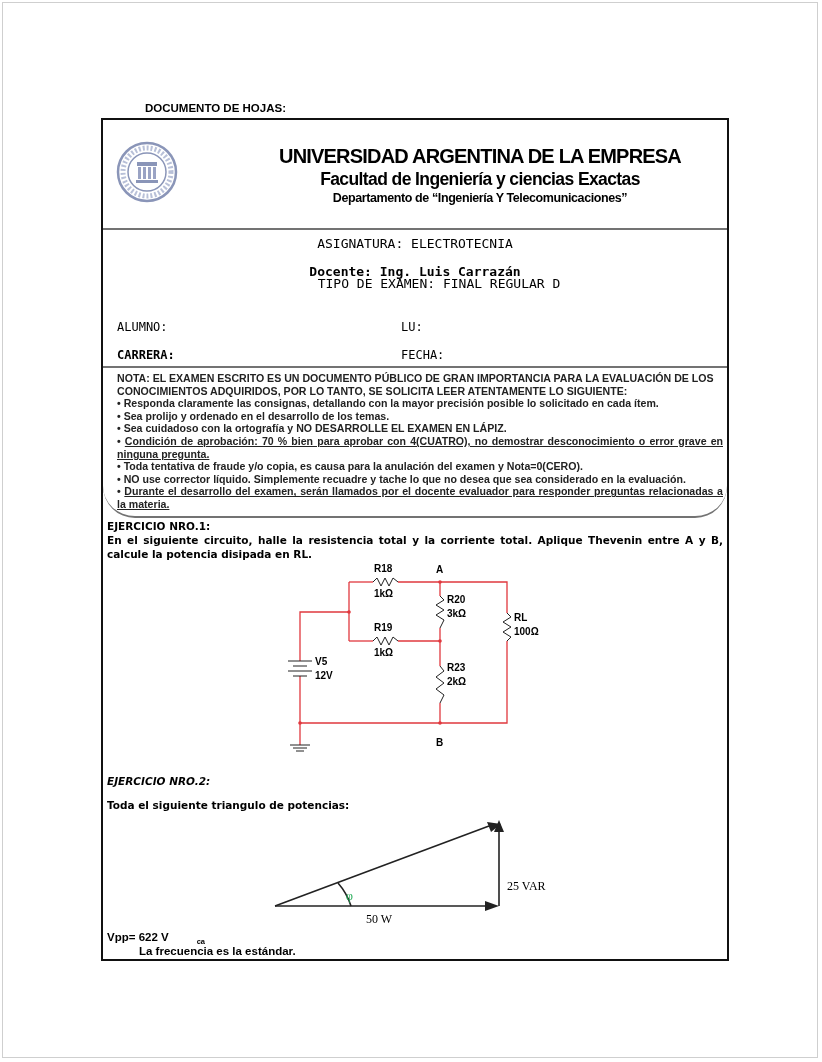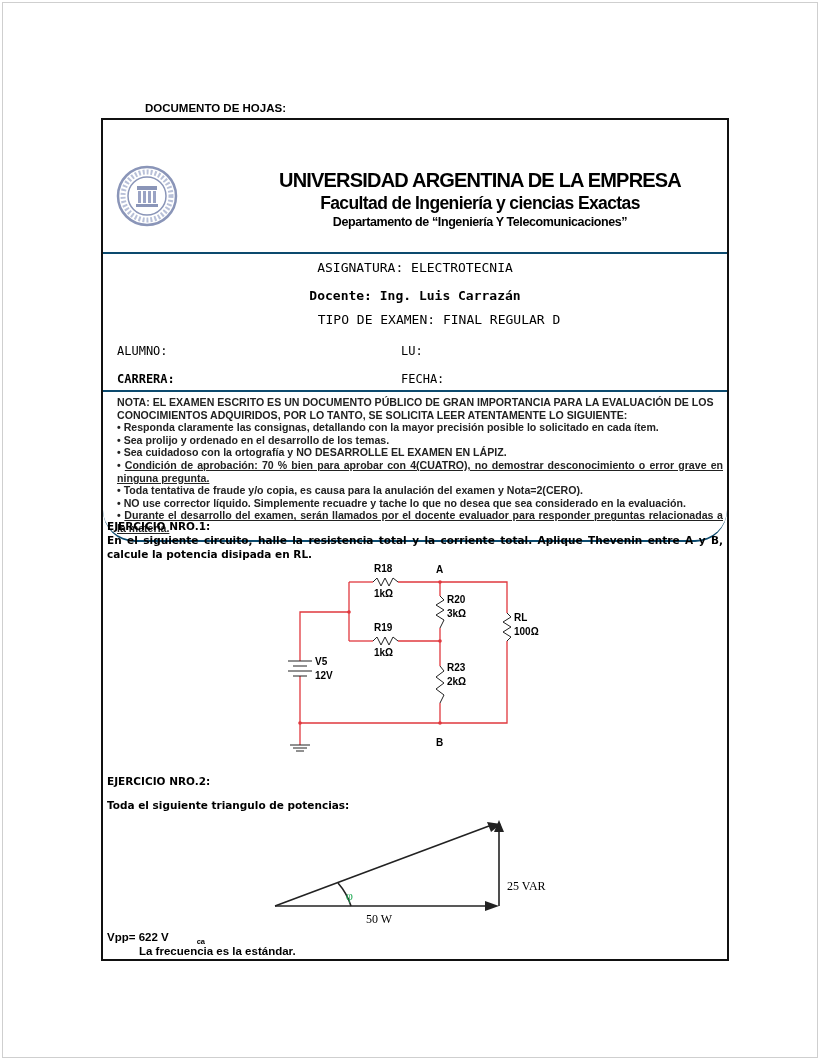--- a/index.html
+++ b/index.html
@@ -1,20 +1,20 @@
 <!DOCTYPE html>
 <html><head>
 <meta charset="utf-8">
 <style>
   html, body { margin:0; padding:0; background:#fff; }
   body { width:822px; height:1062px; position:relative; overflow:hidden; font-family:"Liberation Sans", sans-serif; color:#000; }
   .page-frame { position:absolute; left:2px; top:2px; width:816px; height:1056px; border:1px solid #cfcfcf; box-sizing:border-box; }
   .sheets { position:absolute; left:145px; top:102px; font-size:11.5px; font-weight:bold; }
   .box { position:absolute; left:101px; top:118px; width:628px; height:843px; border:2px solid #111; box-sizing:border-box; }
-  .sec { position:absolute; left:0; right:0; border-bottom:2px solid #0c4a6e;margin-top:24px; }
+  .sec { position:absolute; left:0; right:0; border-bottom:2px solid #737373; }
   .s-head { top:0; height:108px; }
   .s-info { top:110px; height:136px; }
   .s-note { top:248px; height:148px;border-radius:32px; }
   .logo { position:absolute; left:12px; top:20px; width:64px; height:64px; }
   .uni { position:absolute; left:172px; top:24px; width:410px; text-align:center; letter-spacing:-0.8px; }
   .uni .t1 { font-size:20px; font-weight:bold; line-height:24px; }
   .uni .t2 { font-size:17.5px; font-weight:bold; line-height:22px; letter-spacing:-0.6px; }
   .uni .t3 { font-size:12.5px; font-weight:bold; line-height:17px; letter-spacing:-0.4px; }
   .mono { font-family:"DejaVu Sans Mono", monospace; }
   .info-line { position:absolute; left:0; right:0; text-align:center; font-size:13px; }
@@ -55,35 +55,35 @@
     <div class="uni">
       <div class="t1">UNIVERSIDAD ARGENTINA DE LA EMPRESA</div>
       <div class="t2">Facultad de Ingeniería y ciencias Exactas</div>
       <div class="t3">Departamento de “Ingeniería Y Telecomunicaciones”</div>
     </div>
   </div>
 
   <div class="sec s-info mono">
     <div class="info-line mono" style="top:6px;">ASIGNATURA: ELECTROTECNIA</div>
     <div class="info-line mono" style="top:34px;font-weight:bold;">Docente: Ing. Luis Carrazán</div>
-    <div class="info-line mono" style="top:58px;padding-left:48px;">TIPO DE EXAMEN: FINAL REGULAR D</div>
+    <div class="info-line mono" style="top:46px;padding-left:48px;">TIPO DE EXAMEN: FINAL REGULAR D</div>
     <div class="info-field mono" style="left:14px;top:90px;">ALUMNO:</div>
     <div class="info-field mono" style="left:298px;top:90px;">LU:</div>
     <div class="info-field mono" style="left:14px;top:118px;font-weight:bold;">CARRERA:</div>
     <div class="info-field mono" style="left:298px;top:118px;">FECHA:</div>
   </div>
 
   <div class="sec s-note">
     <div class="note">
       <p>NOTA: EL EXAMEN ESCRITO ES UN DOCUMENTO PÚBLICO DE GRAN IMPORTANCIA PARA LA EVALUACIÓN DE LOS CONOCIMIENTOS ADQUIRIDOS, POR LO TANTO, SE SOLICITA LEER ATENTAMENTE LO SIGUIENTE:</p>
       <p>• Responda claramente las consignas, detallando con la mayor precisión posible lo solicitado en cada ítem.</p>
       <p>• Sea prolijo y ordenado en el desarrollo de los temas.</p>
       <p>• Sea cuidadoso con la ortografía y NO DESARROLLE EL EXAMEN EN LÁPIZ.</p>
       <p class="j"><span>• </span><span class="u">Condición de aprobación: 70 % bien para aprobar con 4(CUATRO), no demostrar desconocimiento o error grave en ninguna pregunta.</span></p>
-      <p>• Toda tentativa de fraude y/o copia, es causa para la anulación del examen y Nota=2(CERO).</p>
+      <p>• Toda tentativa de fraude y/o copia, es causa para la anulación del examen y Nota=0(CERO).</p>
       <p>• NO use corrector líquido. Simplemente recuadre y tache lo que no desea que sea considerado en la evaluación.</p>
       <p class="j"><span>• </span><span class="u">Durante el desarrollo del examen, serán llamados por el docente evaluador para responder preguntas relacionadas a la materia.</span></p>
     </div>
   </div>
 
   <div class="ex-title" style="top:400px;">EJERCICIO NRO.1:</div>
   <div class="ex-text" style="top:413px;">En el siguiente circuito, halle la resistencia total y la corriente total. Aplique Thevenin entre A y B, calcule la potencia disipada en RL.</div>
 
   <svg class="circuit" width="280" height="200" viewBox="0 0 280 200" font-family="Liberation Sans, sans-serif" font-weight="bold" font-size="10">
     <g stroke="#e0383e" stroke-width="1.3" fill="none">
@@ -138,21 +138,21 @@
     <text x="169" y="113">R23</text>
     <text x="169" y="127">2kΩ</text>
     <text x="236" y="63">RL</text>
     <text x="236" y="77">100Ω</text>
     <text x="37" y="107">V5</text>
     <text x="37" y="121">12V</text>
     <text x="158" y="15">A</text>
     <text x="158" y="188">B</text>
   </svg>
 
-  <div class="ex-title" style="top:655px;">EJERCICIO NRO.2:</div>
+  <div class="ex-title" style="top:655px;font-style:italic;">EJERCICIO NRO.2:</div>
   <div class="ex-title" style="top:679px;">Toda el siguiente triangulo de potencias:</div>
 
   <svg class="triangle" width="320" height="130" viewBox="0 0 320 130" font-family="Liberation Serif, serif" font-size="12">
     <g stroke="#222" stroke-width="1.6" fill="none">
       <line x1="12" y1="96" x2="226" y2="96"></line>
       <line x1="236" y1="96" x2="236" y2="20"></line>
       <line x1="12" y1="96" x2="226" y2="16"></line>
       <path d="M 75 73 A 64 64 0 0 1 88 96"></path>
     </g>
     <g fill="#222">

